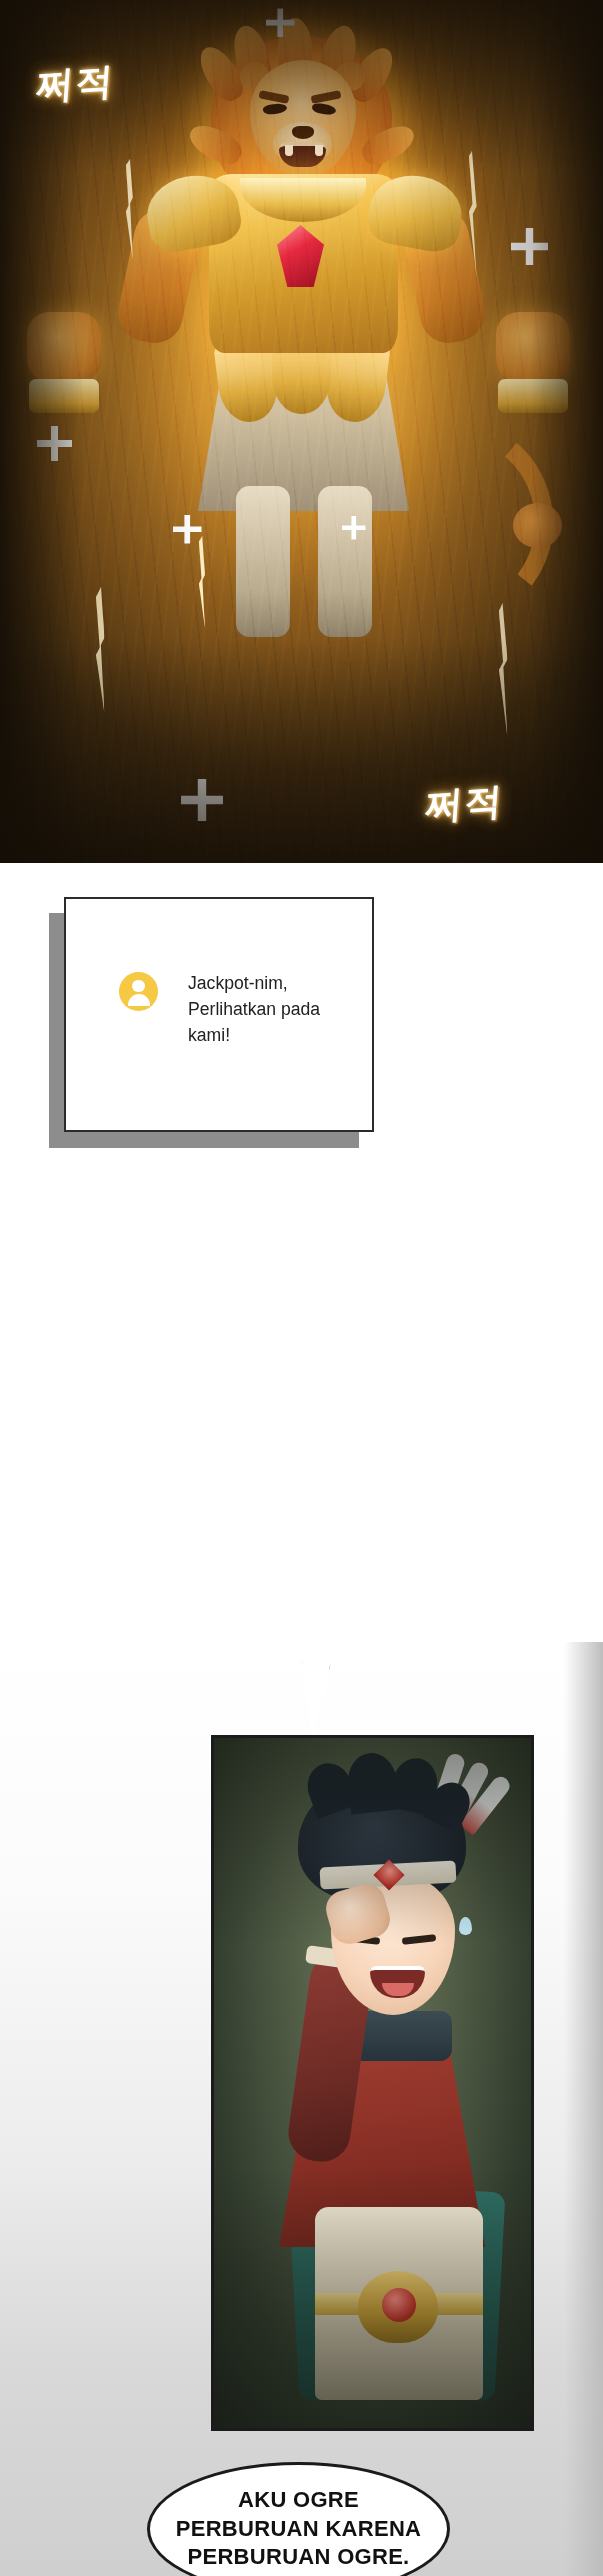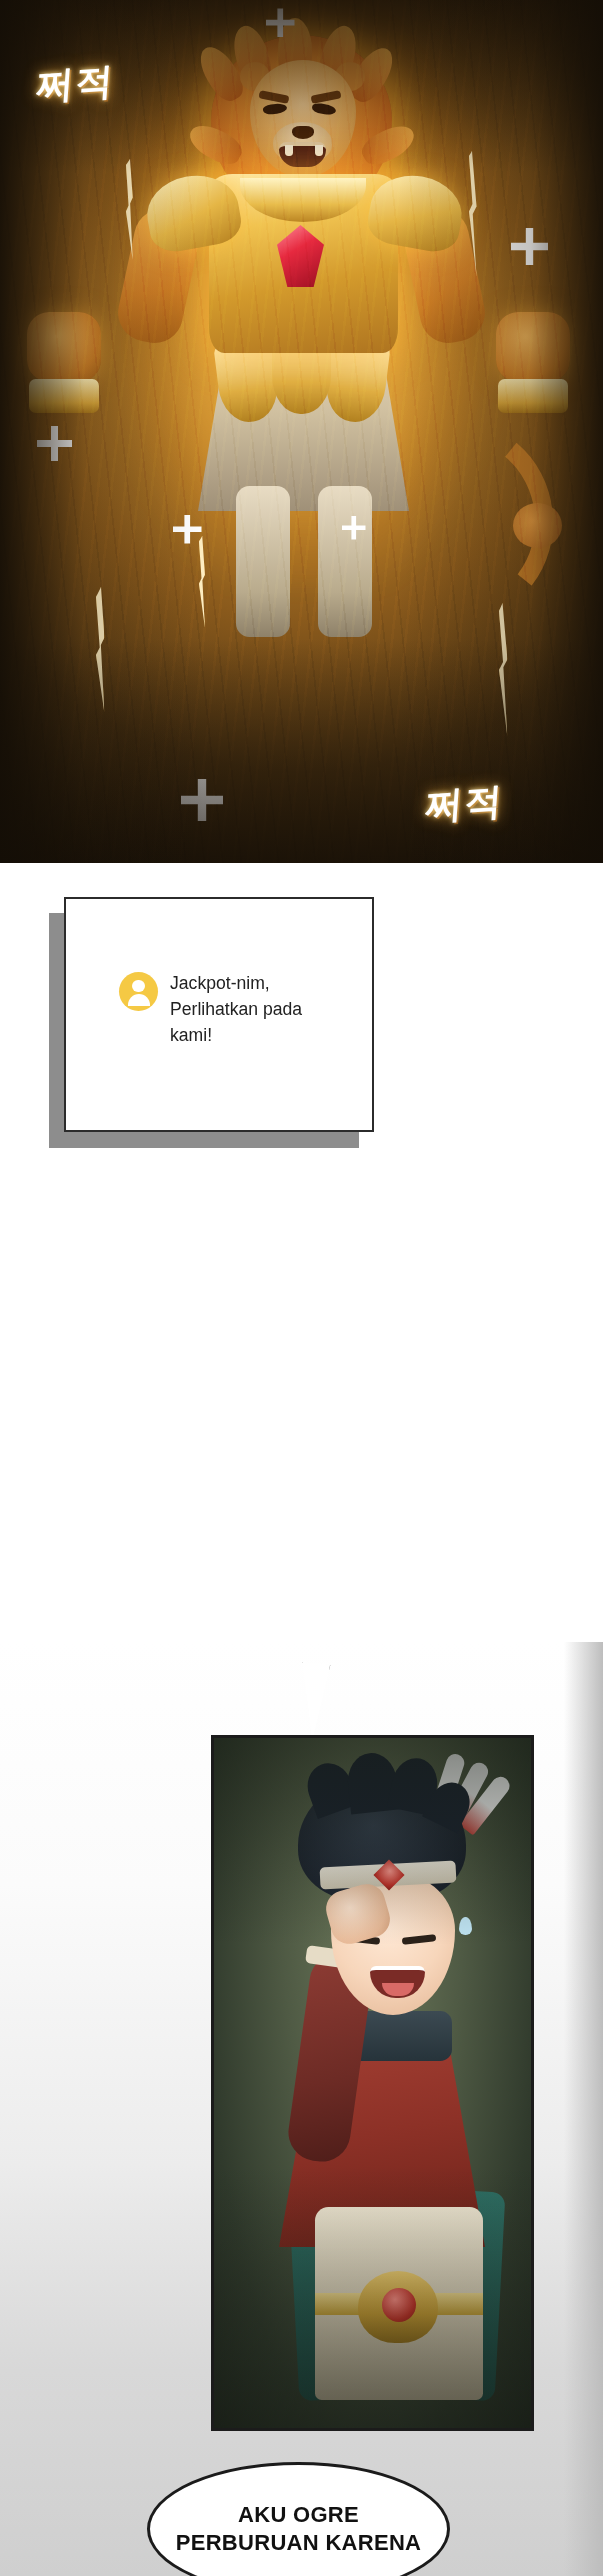--- a/index.html
+++ b/index.html
@@ -224,21 +224,21 @@
   }
   .msg-avatar {
     position: absolute; left: 119px; top: 972px;
     width: 39px; height: 39px; border-radius: 50%;
     background: #f5c944;
     display: flex; align-items: center; justify-content: center;
   }
   .msg-avatar .head { width: 12.6px; height: 12.6px; border-radius: 50%; background: #ffffff; position: absolute; top: 7.5px; }
   .msg-avatar .body { width: 22px; height: 11.7px; border-radius: 11px 11px 0 0; background: #ffffff; position: absolute; top: 22px; }
   .msg-text {
-    position: absolute; left: 170px; top: 970px; width: 180px;
+    position: absolute; left: 188px; top: 970px; width: 180px;
     color: #222; font-size: 17.6px; line-height: 26px;
     font-family: "Liberation Sans", sans-serif;
   }
 
   
   .grad-band {
     position: absolute; left: 0; top: 1642px; width: 603px; height: 934px;
     background: linear-gradient(180deg, #ffffff 0%, #fbfbfb 26%, #ececec 56%, #d8d8d8 78%, #cfcfcf 100%);
   }
   .grad-band::after {
@@ -505,16 +505,17 @@
     <div class="tongue"></div>
     <div class="sweat"></div>
     <div class="hand-boy"></div>
 
     <div class="boy-bg-dark"></div>
   </div>
 
   <div class="bubble-bottom">
     <div class="line">AKU OGRE</div>
     <div class="line">PERBURUAN KARENA</div>
+    <div class="line">PERBURUAN OGRE.</div>
   </div>
 
 </div>
 
 
 </body></html>

